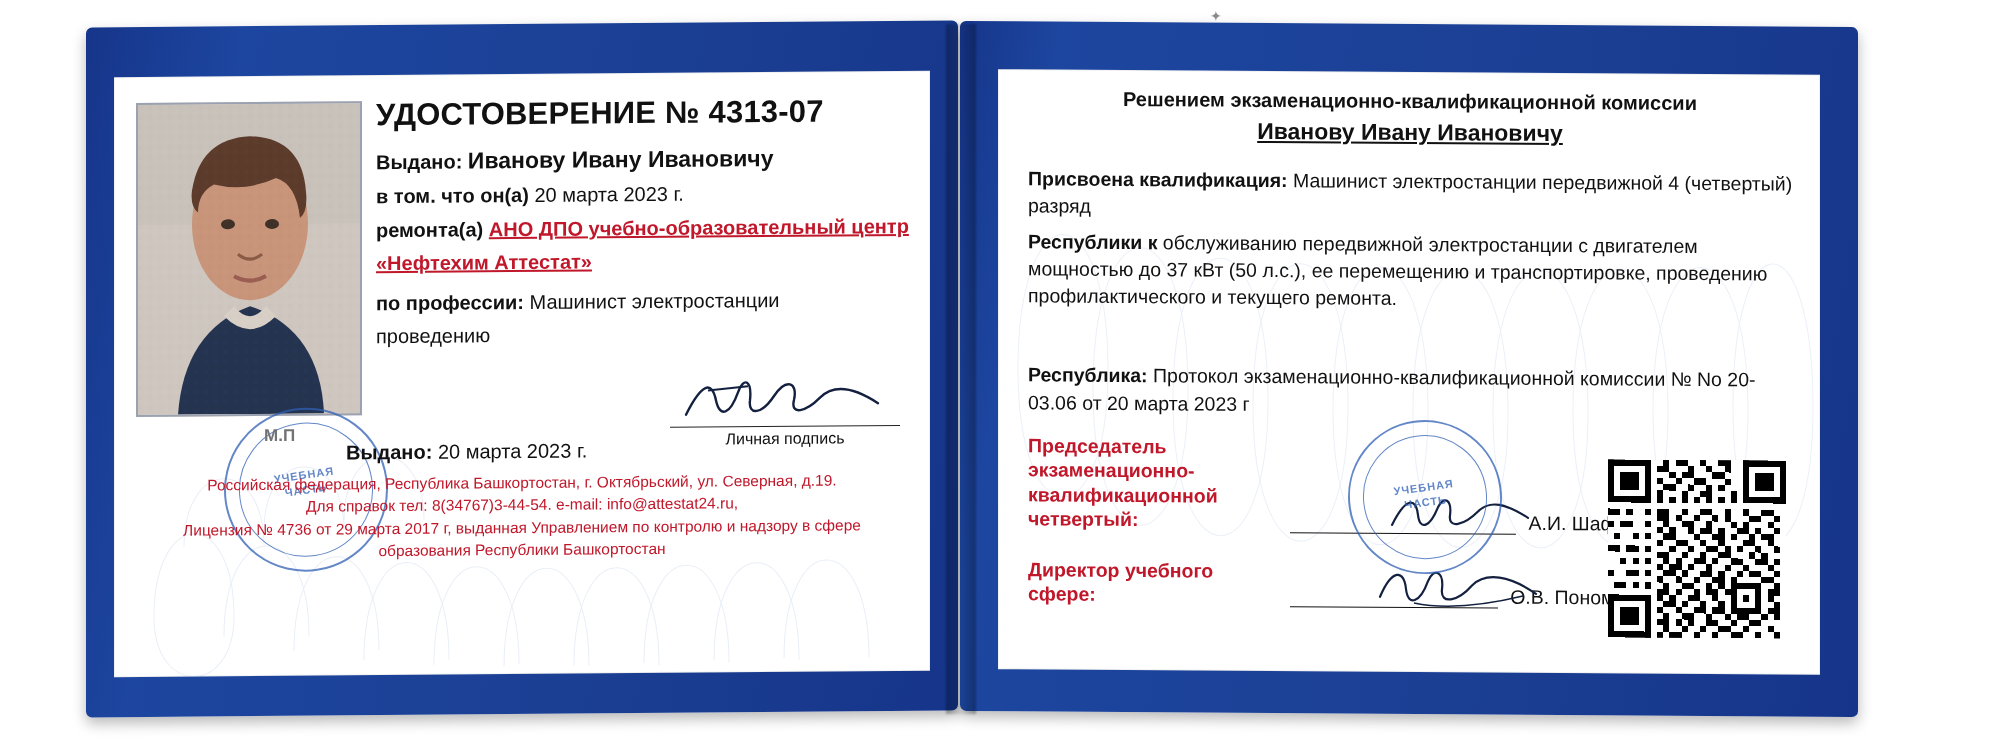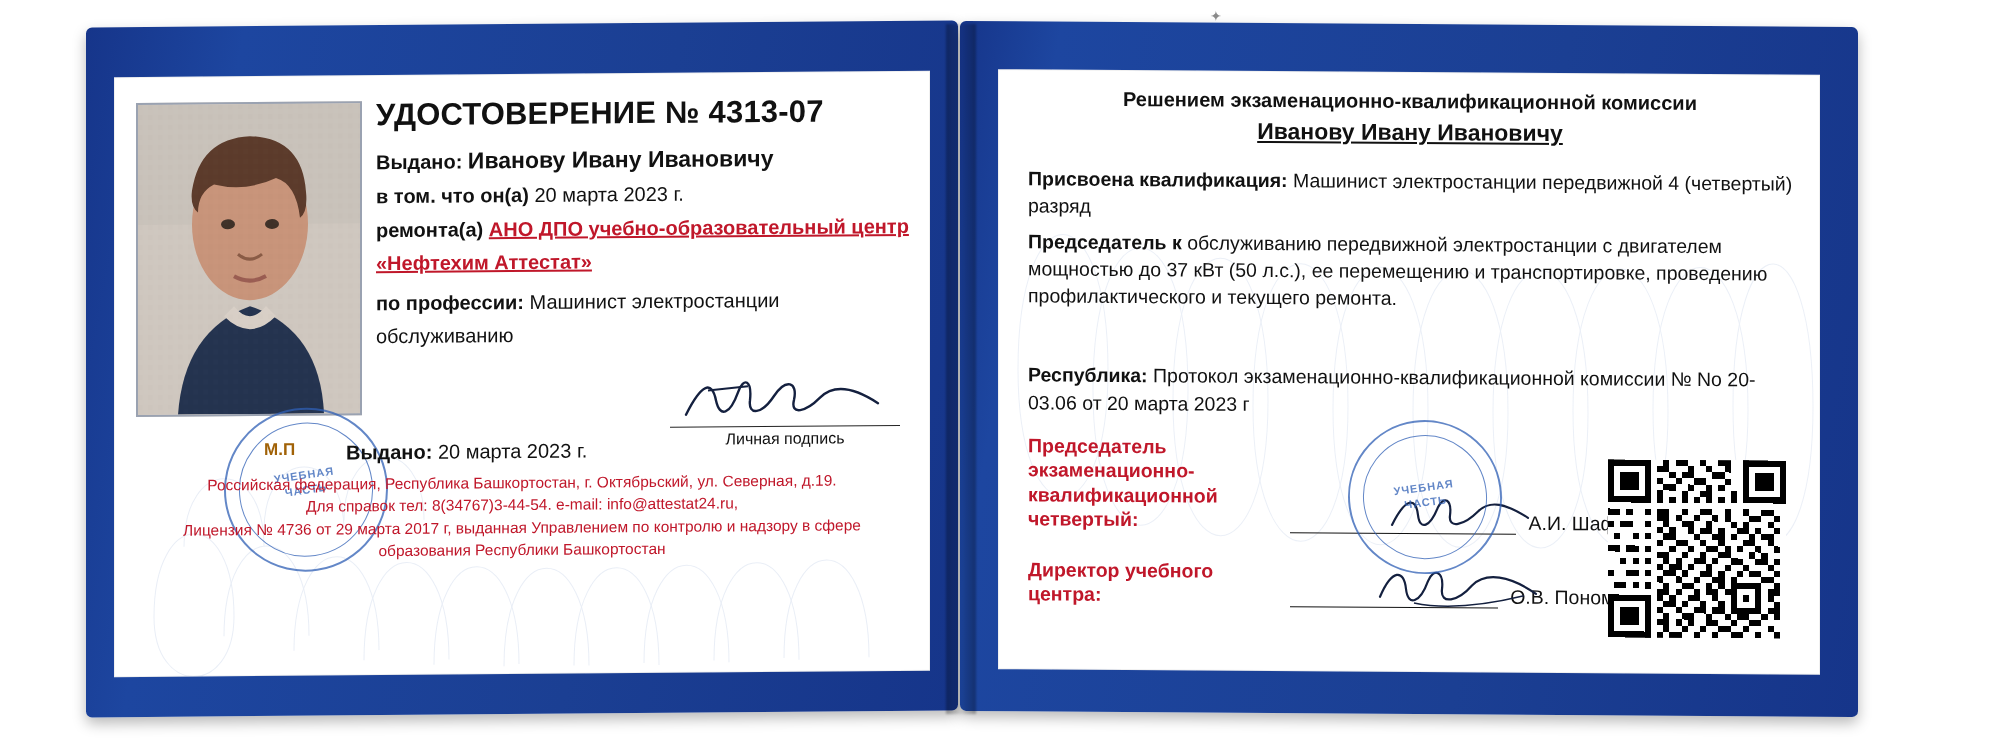--- a/index.html
+++ b/index.html
@@ -117,24 +117,24 @@
   }
   .sig-caption {
     font-size: 16px;
     color: #111;
     margin-top: 3px;
   }
 
   .mp {
     position: absolute;
     left: 150px;
-    top: 364px;
+    top: 350px;
     font-size: 17px;
     font-weight: bold;
-    color: #a16207;
+    color: #737373;
   }
 
   .issued-line {
     position: absolute;
     left: 232px;
     top: 366px;
     font-size: 20px;
     color: #111;
   }
   .issued-line b { font-weight: bold; }
@@ -360,21 +360,21 @@
         </div>
         <div class="row rowtight">
           <span class="red-u">«Нефтехим Аттестат»</span>
         </div>
 
         <div class="row">
           <b>по профессии:</b>
           <span>Машинист электростанции</span>
         </div>
         <div class="row rowtight">
-          <span>обслуживанию</span>
+          <span>проведению</span>
         </div>
       </div>
 
       <div class="sig-block">
         <div class="sig-line">
           <svg class="handwrite" style="left:8px;top:-2px" width="210" height="58" viewBox="0 0 210 58">
             <path d="M8 44 C 24 12, 34 10, 38 30 C 42 48, 52 44, 60 22 C 66 6, 74 10, 72 30 C 70 46, 84 44, 96 26 C 108 8, 120 12, 116 30 C 112 46, 128 42, 142 28 C 156 14, 176 18, 200 34" fill="none" stroke="#14203f" stroke-width="2.4" stroke-linecap="round"></path>
             <path d="M30 20 L 70 16" fill="none" stroke="#14203f" stroke-width="2"></path>
           </svg>
         </div>
@@ -425,21 +425,21 @@
       <div class="rp">
         <div class="rp-head">Решением экзаменационно-квалификационной комиссии</div>
         <div class="rp-name">Иванову Ивану Ивановичу</div>
 
         <div class="rp-para">
           <b>Присвоена квалификация:</b>
           <span>Машинист электростанции передвижной 4 (четвертый) разряд</span>
         </div>
 
         <div class="rp-para second">
-          <b>Председатель к</b>
+          <b>Республики к</b>
           <span>обслуживанию передвижной электростанции с двигателем мощностью до 37 кВт (50 л.с.), ее перемещению и транспортировке, проведению профилактического и текущего ремонта.</span>
         </div>
 
         <div class="rp-basis">
           <b>Республика:</b>
           <span>Протокол экзаменационно-квалификационной комиссии № No 20-03.06 от 20 марта 2023 г</span>
         </div>
 
         <div class="sign-rows">
 
@@ -452,21 +452,21 @@
               <svg class="handwrite" style="left:96px;top:-12px" width="150" height="44" viewBox="0 0 150 44">
                 <path d="M6 34 C 20 6, 30 6, 32 24 C 34 40, 44 36, 52 16 C 58 4, 66 8, 64 24 C 62 38, 78 34, 92 20 C 104 8, 120 12, 142 26" fill="none" stroke="#14203f" stroke-width="2.2" stroke-linecap="round"></path>
               </svg>
             </div>
             <div class="sign-person">А.И. Шафикова</div>
           </div>
 
           <div class="sign-row">
             <div class="sign-label">
               <span>Директор учебного</span><br>
-              <span>центра:</span>
+              <span>сфере:</span>
             </div>
             <div class="sign-rule">
               <svg class="handwrite" style="left:84px;top:-16px" width="170" height="50" viewBox="0 0 170 50">
                 <path d="M6 36 C 18 8, 30 8, 32 28 C 34 46, 46 42, 54 20 C 60 6, 70 10, 68 28 C 66 44, 84 40, 98 24 C 112 10, 136 14, 162 32" fill="none" stroke="#14203f" stroke-width="2.2" stroke-linecap="round"></path>
                 <path d="M40 42 C 70 48, 110 44, 150 34" fill="none" stroke="#14203f" stroke-width="1.6"></path>
               </svg>
             </div>
             <div class="sign-person">О.В. Пономарева</div>
           </div>
 

